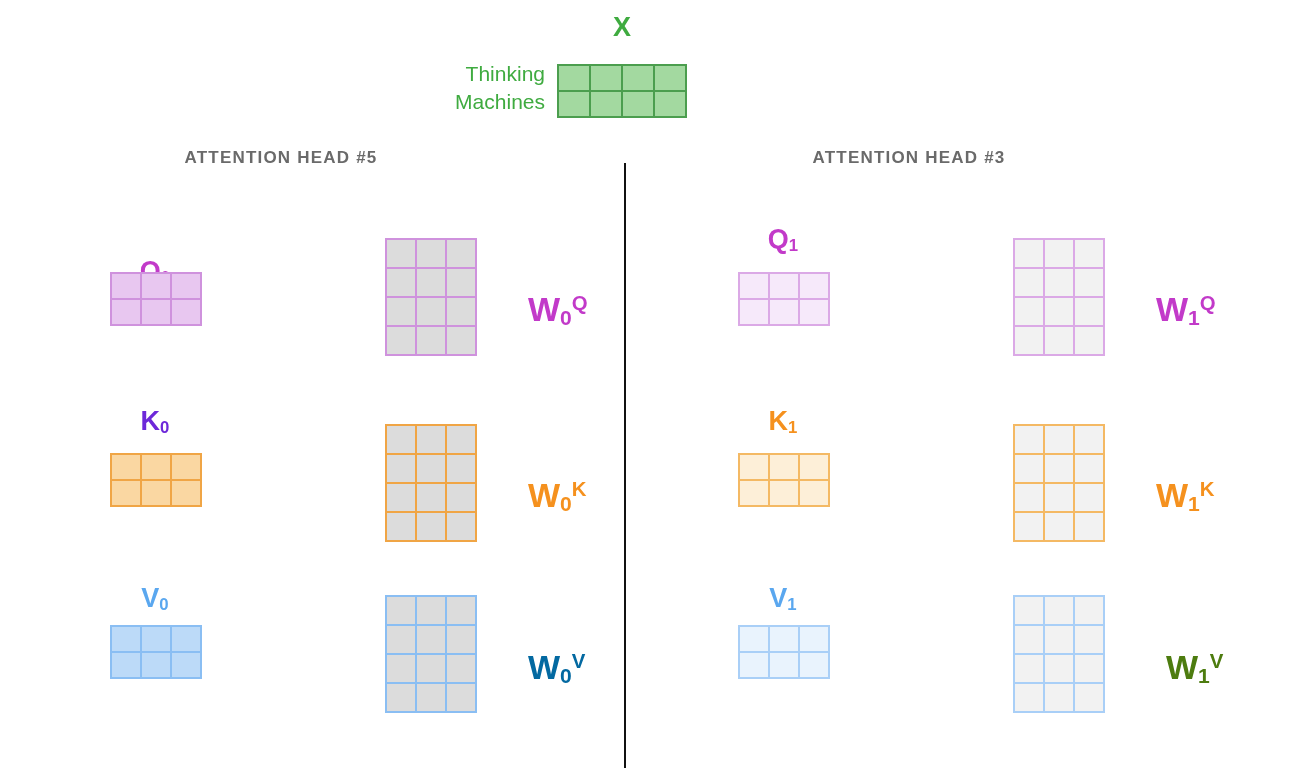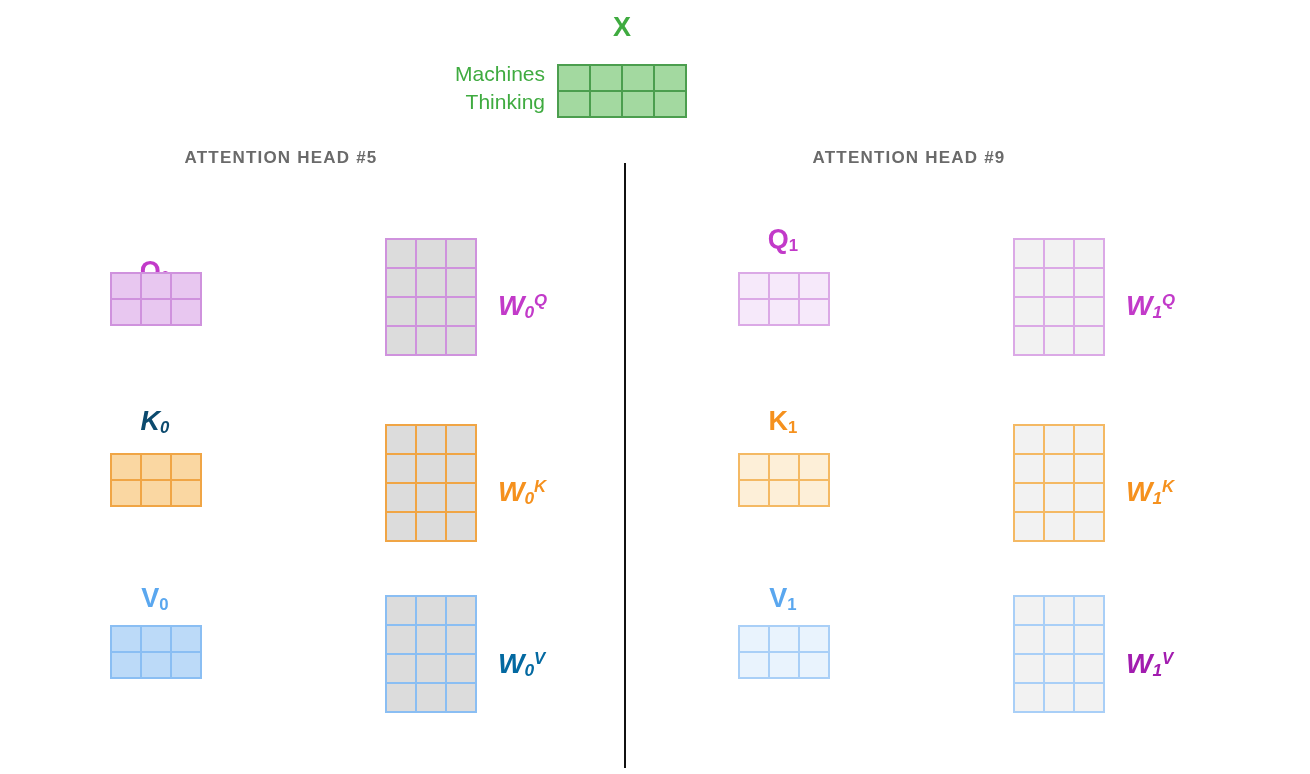--- a/index.html
+++ b/index.html
@@ -31,22 +31,22 @@
     letter-spacing:1.2px;color:#6a6a6a;
   }
   .item{position:absolute;left:0;top:0;width:628px;}
   .qkv-label{
     position:absolute;left:105px;width:100px;text-align:center;
     font-size:27px;font-weight:bold;
   }
   .out-matrix{position:absolute;left:110px;}
   .w-matrix{position:absolute;left:385px;}
   .w-label{
-    position:absolute;left:498px;width:120px;
-    font-size:28px;font-weight:bold;font-style:italic;
+    position:absolute;left:528px;width:120px;
+    font-size:34px;font-weight:bold;
   }
   .sub{font-size:0.62em;vertical-align:-0.18em;}
   .sup{font-size:0.6em;vertical-align:0.55em;}
 
   
   .r0 .qkv-label{top:224px}.r0 .out-matrix{top:272px}.r0 .w-matrix{top:238px}.r0 .w-label{top:290px}
   .r1 .qkv-label{top:406px}.r1 .out-matrix{top:453px}.r1 .w-matrix{top:424px}.r1 .w-label{top:476px}
   .r2 .qkv-label{top:583px}.r2 .out-matrix{top:625px}.r2 .w-matrix{top:595px}.r2 .w-label{top:648px}
 
   .divider{
@@ -54,22 +54,22 @@
     background:#111111;
   }
 </style>
 </head>
 <body>
 
 <div class="canvas">
 
   <div class="x-label" style="color: rgb(63, 171, 64);">X</div>
   <div class="x-caption" style="color: rgb(63, 171, 64);">
+    <div>Thinking</div>
     <div>Machines</div>
-    <div>Thinking</div>
   </div>
   <div class="matrix x-matrix" style="display: grid; grid-template-columns: repeat(4, 30px); grid-auto-rows: 24px; gap: 2px; padding: 2px; background: rgb(75, 158, 78); width: fit-content;">
       <div style="background: rgb(163, 217, 160);"></div>
       <div style="background: rgb(163, 217, 160);"></div>
       <div style="background: rgb(163, 217, 160);"></div>
       <div style="background: rgb(163, 217, 160);"></div>
       <div style="background: rgb(163, 217, 160);"></div>
       <div style="background: rgb(163, 217, 160);"></div>
       <div style="background: rgb(163, 217, 160);"></div>
       <div style="background: rgb(163, 217, 160);"></div>
@@ -105,21 +105,21 @@
           <div style="background: rgb(220, 220, 220);"></div>
           <div style="background: rgb(220, 220, 220);"></div>
           <div style="background: rgb(220, 220, 220);"></div>
         </div>
       <div class="w-label" style="color: rgb(194, 58, 201);">
         <span>W</span><span class="sub">0</span><span class="sup">Q</span>
       </div>
     </div>
 
     <div class="item r1">
-      <div class="qkv-label" style="color: #0c4a6e; font-style: italic;">
+      <div class="qkv-label" style="color: #6d28d9;">
         <span>K</span><span class="sub">0</span>
       </div>
       <div class="matrix out-matrix" style="display: grid; grid-template-columns: repeat(3, 28px); grid-auto-rows: 24px; gap: 2px; padding: 2px; background: rgb(240, 165, 69); width: fit-content;">
           <div style="background: rgb(250, 215, 162);"></div>
           <div style="background: rgb(250, 215, 162);"></div>
           <div style="background: rgb(250, 215, 162);"></div>
           <div style="background: rgb(250, 215, 162);"></div>
           <div style="background: rgb(250, 215, 162);"></div>
           <div style="background: rgb(250, 215, 162);"></div>
         </div>
@@ -168,21 +168,21 @@
           <div style="background: rgb(220, 220, 220);"></div>
           <div style="background: rgb(220, 220, 220);"></div>
         </div>
       <div class="w-label" style="color: #0369a1;">
         <span>W</span><span class="sub">0</span><span class="sup">V</span>
       </div>
     </div>
   </section>
 
   <section class="head head1">
-    <h2 class="head-title" style="color: rgb(106, 106, 106);">ATTENTION HEAD #9</h2>
+    <h2 class="head-title" style="color: rgb(106, 106, 106);">ATTENTION HEAD #3</h2>
 
     <div class="item r0">
       <div class="qkv-label" style="color: rgb(194, 58, 201);">
         <span>Q</span><span class="sub">1</span>
       </div>
       <div class="matrix out-matrix" style="display: grid; grid-template-columns: repeat(3, 28px); grid-auto-rows: 24px; gap: 2px; padding: 2px; background: rgb(219, 169, 230); width: fit-content;">
           <div style="background: rgb(246, 233, 250);"></div>
           <div style="background: rgb(246, 233, 250);"></div>
           <div style="background: rgb(246, 233, 250);"></div>
           <div style="background: rgb(246, 233, 250);"></div>
@@ -258,19 +258,19 @@
           <div style="background: rgb(242, 242, 242);"></div>
           <div style="background: rgb(242, 242, 242);"></div>
           <div style="background: rgb(242, 242, 242);"></div>
           <div style="background: rgb(242, 242, 242);"></div>
           <div style="background: rgb(242, 242, 242);"></div>
           <div style="background: rgb(242, 242, 242);"></div>
           <div style="background: rgb(242, 242, 242);"></div>
           <div style="background: rgb(242, 242, 242);"></div>
           <div style="background: rgb(242, 242, 242);"></div>
         </div>
-      <div class="w-label" style="color: #a21caf;">
+      <div class="w-label" style="color: #4d7c0f; margin-left: 10px;">
         <span>W</span><span class="sub">1</span><span class="sup">V</span>
       </div>
     </div>
   </section>
 
 </div>
 
 </body></html>

